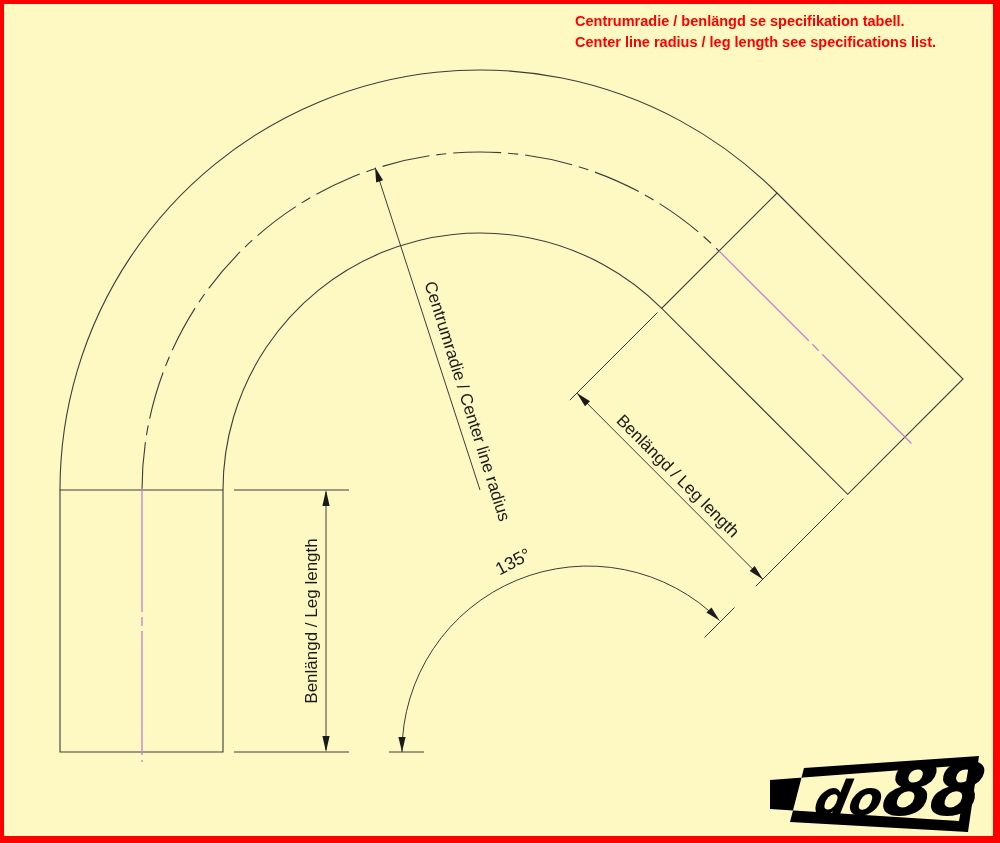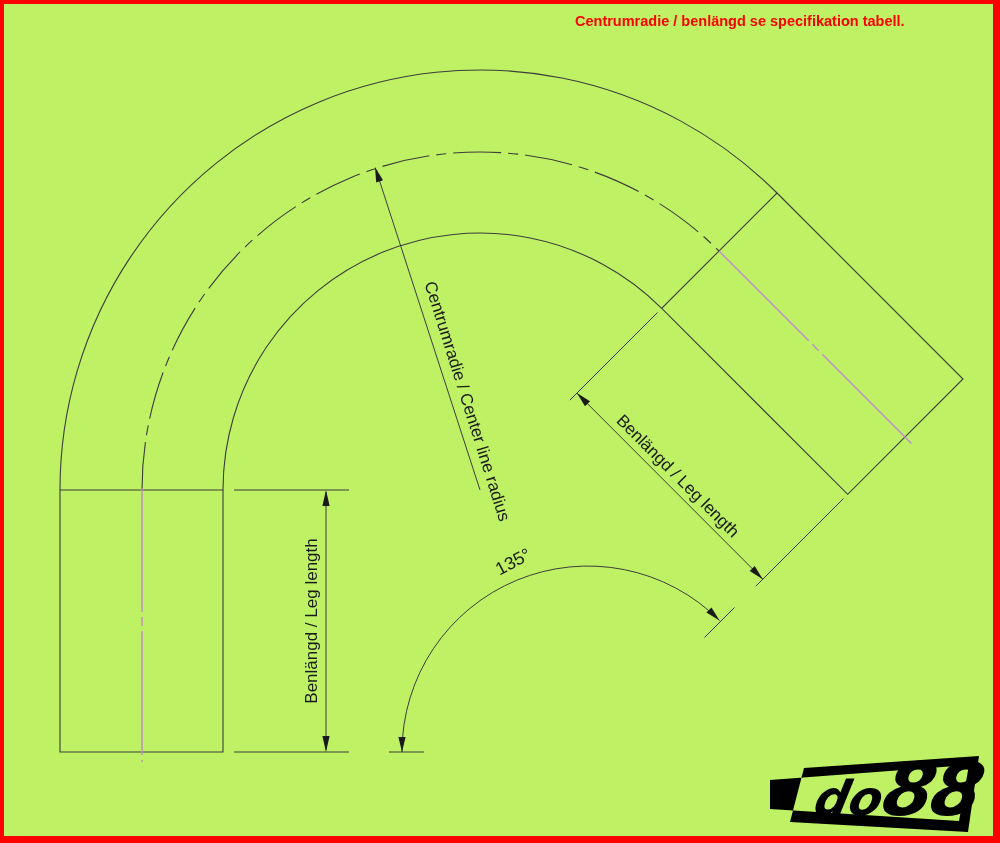--- a/index.html
+++ b/index.html
@@ -1,20 +1,20 @@
 <!DOCTYPE html>
 <html><head>
 <meta charset="utf-8">
 <style>
   html, body { margin: 0; padding: 0; background: #ffffff; }
   .page {
     position: relative;
     width: 1000px;
     height: 843px;
-    background: #bef264;
+    background: #fef9c3;
     font-family: "Liberation Sans", sans-serif;
     overflow: hidden;
   }
   .frame {
     position: absolute;
     inset: 0;
     border-style: solid;
     border-color: #fe0000;
     border-width: 4px 7px 7px 4px;
     box-sizing: border-box;
@@ -47,20 +47,21 @@
   .angtext  { fill: #1a1a1a; font-size: 18px; font-family: "Liberation Sans", sans-serif; }
   .logotext { fill: #000000; font-weight: bold; font-style: italic; font-family: "DejaVu Sans", sans-serif; }
 </style>
 </head>
 <body>
 
 <div class="page">
 
   <div class="header-note">
     <div>Centrumradie / benlängd se specifikation tabell.</div>
+    <div>Center line radius / leg length see specifications list.</div>
   </div>
 
   <svg class="drawing" viewBox="0 0 1000 843">
 
     <g>
       <path class="cadline" d="M 60 490 A 420 420 0 0 1 777 193"></path>
       <path class="cadline" d="M 223 490 A 257 257 0 0 1 661.7 308.3"></path>
       <path class="cadline" stroke-dasharray="48 7 10 7" d="M 142 490 A 338 338 0 0 1 719 251"></path>
       <path class="cadline" d="M 60 490 H 223 V 752 H 60 Z"></path>
       <path class="cadline" d="M 777 193 L 963 379 L 847.7 494.3 L 661.7 308.3 Z"></path>

